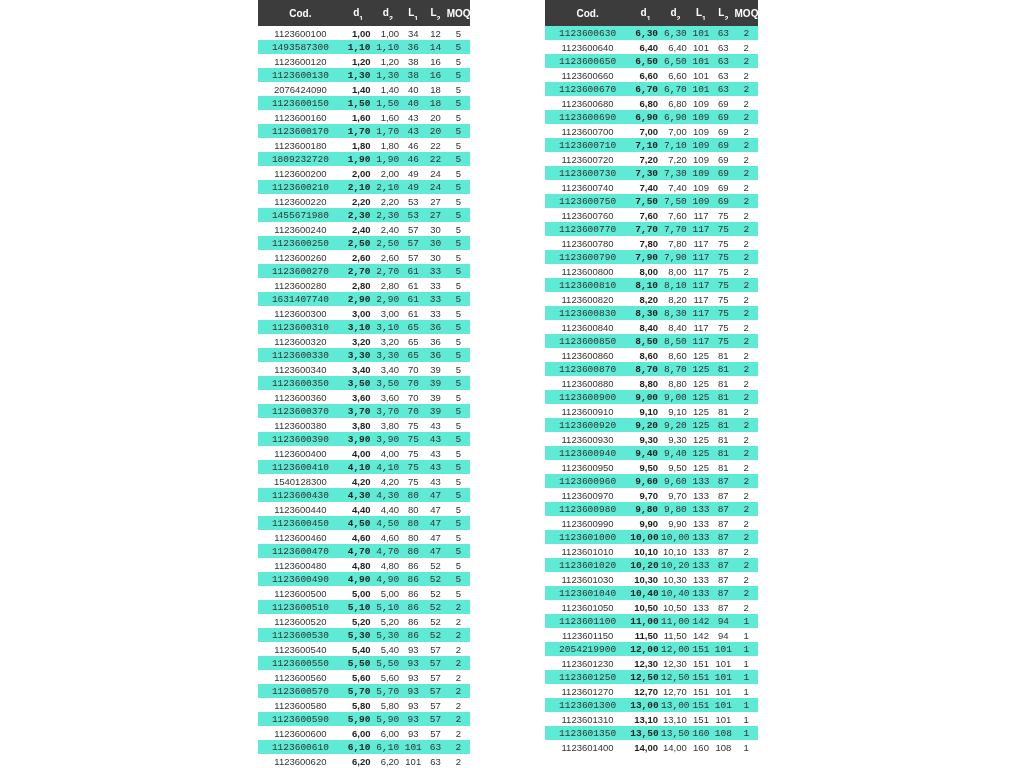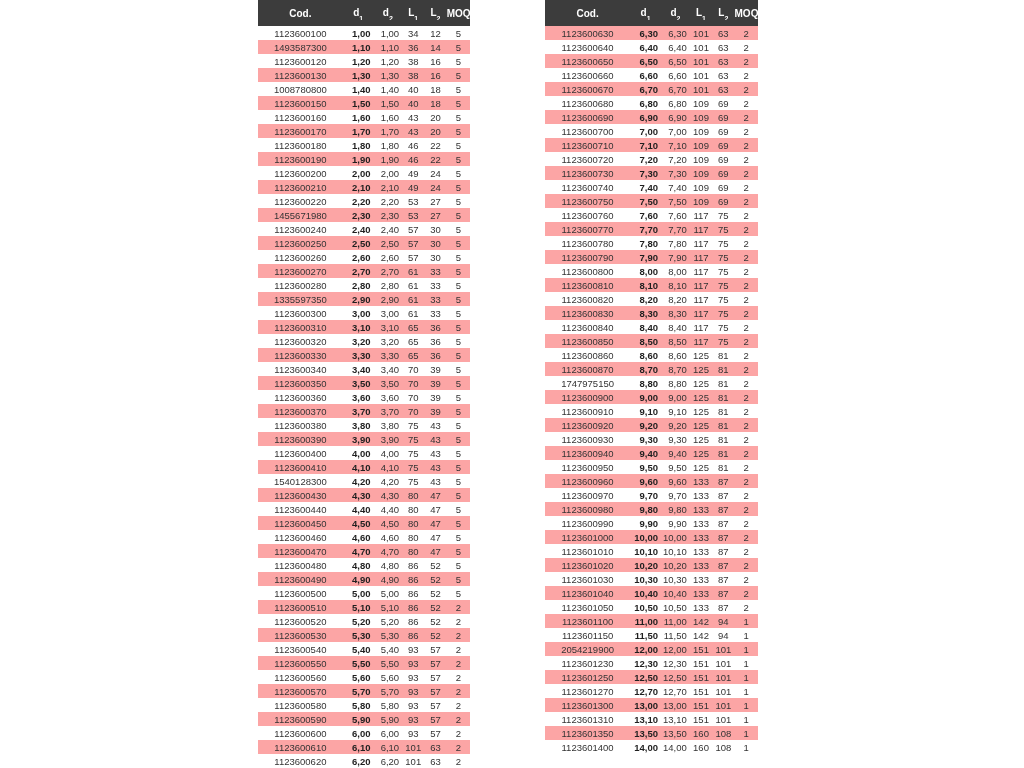--- a/index.html
+++ b/index.html
@@ -39,21 +39,21 @@
     font-weight: bold;
   }
   .trow {
     height: 14px;
     display: flex;
     align-items: center;
     font-size: 9.5px;
     color: #333333;
     background: #ffffff;
   }
-  .trow.shade { background: #fca5a5; }
+  .trow.shade { background: #5eead4; font-family: Liberation Mono, monospace; }
 
   .cell { box-sizing: border-box; text-align: center; white-space: nowrap; overflow: hidden; }
   .c0 { width: 40%; }
   .c1 { width: 14.5%; text-align: right; padding-right: 3px; }
   .c2 { width: 13.5%; text-align: right; padding-right: 3px; }
   .c3 { width: 10.5%; }
   .c4 { width: 10.5%; }
   .c5 { width: 11%; }
 
   .thead .c1, .thead .c2 { text-align: center; padding-right: 0; }
@@ -98,21 +98,21 @@
       </div>
       <div class="trow shade">
         <div class="cell c0">1123600130</div>
         <div class="cell c1">1,30</div>
         <div class="cell c2">1,30</div>
         <div class="cell c3">38</div>
         <div class="cell c4">16</div>
         <div class="cell c5">5</div>
       </div>
       <div class="trow">
-        <div class="cell c0">1008780800</div>
+        <div class="cell c0">2076424090</div>
         <div class="cell c1">1,40</div>
         <div class="cell c2">1,40</div>
         <div class="cell c3">40</div>
         <div class="cell c4">18</div>
         <div class="cell c5">5</div>
       </div>
       <div class="trow shade">
         <div class="cell c0">1123600150</div>
         <div class="cell c1">1,50</div>
         <div class="cell c2">1,50</div>
@@ -138,21 +138,21 @@
       </div>
       <div class="trow">
         <div class="cell c0">1123600180</div>
         <div class="cell c1">1,80</div>
         <div class="cell c2">1,80</div>
         <div class="cell c3">46</div>
         <div class="cell c4">22</div>
         <div class="cell c5">5</div>
       </div>
       <div class="trow shade">
-        <div class="cell c0">1123600190</div>
+        <div class="cell c0">1809232720</div>
         <div class="cell c1">1,90</div>
         <div class="cell c2">1,90</div>
         <div class="cell c3">46</div>
         <div class="cell c4">22</div>
         <div class="cell c5">5</div>
       </div>
       <div class="trow">
         <div class="cell c0">1123600200</div>
         <div class="cell c1">2,00</div>
         <div class="cell c2">2,00</div>
@@ -218,21 +218,21 @@
       </div>
       <div class="trow">
         <div class="cell c0">1123600280</div>
         <div class="cell c1">2,80</div>
         <div class="cell c2">2,80</div>
         <div class="cell c3">61</div>
         <div class="cell c4">33</div>
         <div class="cell c5">5</div>
       </div>
       <div class="trow shade">
-        <div class="cell c0">1335597350</div>
+        <div class="cell c0">1631407740</div>
         <div class="cell c1">2,90</div>
         <div class="cell c2">2,90</div>
         <div class="cell c3">61</div>
         <div class="cell c4">33</div>
         <div class="cell c5">5</div>
       </div>
       <div class="trow">
         <div class="cell c0">1123600300</div>
         <div class="cell c1">3,00</div>
         <div class="cell c2">3,00</div>
@@ -700,21 +700,21 @@
       </div>
       <div class="trow shade">
         <div class="cell c0">1123600870</div>
         <div class="cell c1">8,70</div>
         <div class="cell c2">8,70</div>
         <div class="cell c3">125</div>
         <div class="cell c4">81</div>
         <div class="cell c5">2</div>
       </div>
       <div class="trow">
-        <div class="cell c0">1747975150</div>
+        <div class="cell c0">1123600880</div>
         <div class="cell c1">8,80</div>
         <div class="cell c2">8,80</div>
         <div class="cell c3">125</div>
         <div class="cell c4">81</div>
         <div class="cell c5">2</div>
       </div>
       <div class="trow shade">
         <div class="cell c0">1123600900</div>
         <div class="cell c1">9,00</div>
         <div class="cell c2">9,00</div>

